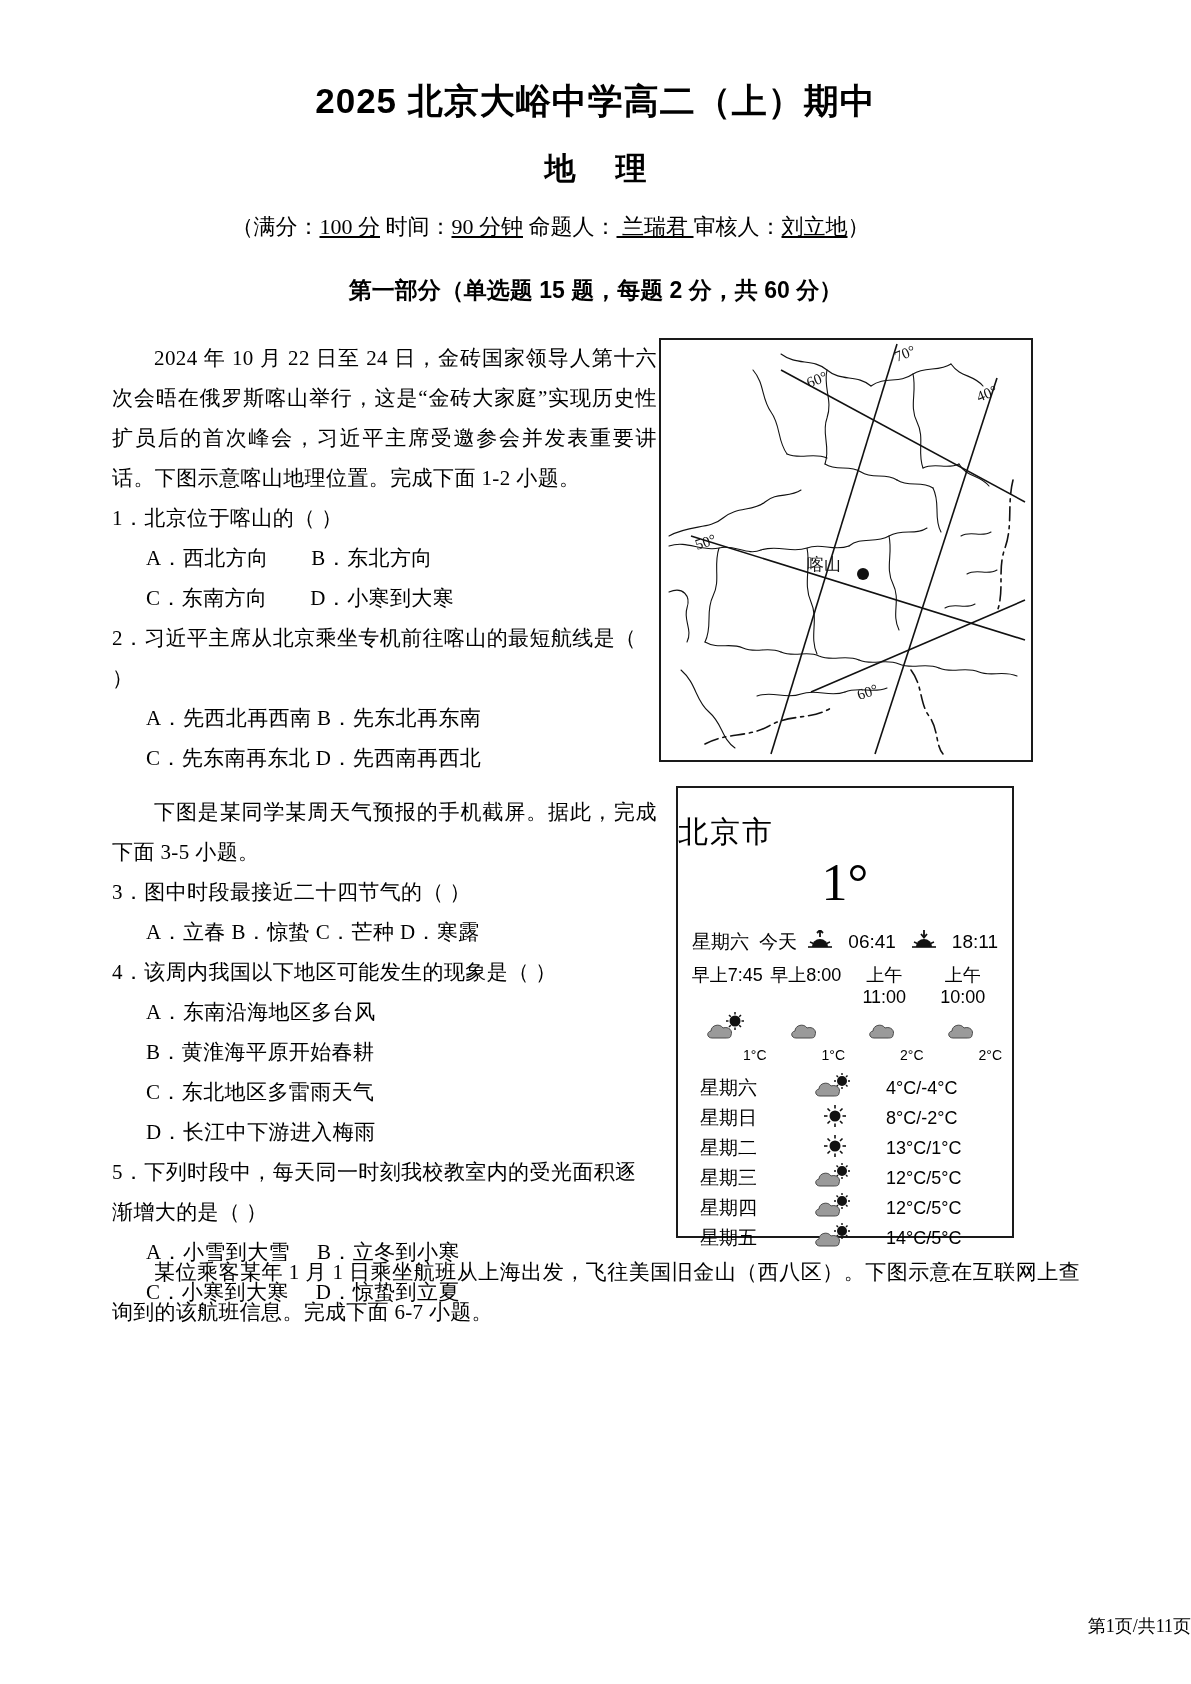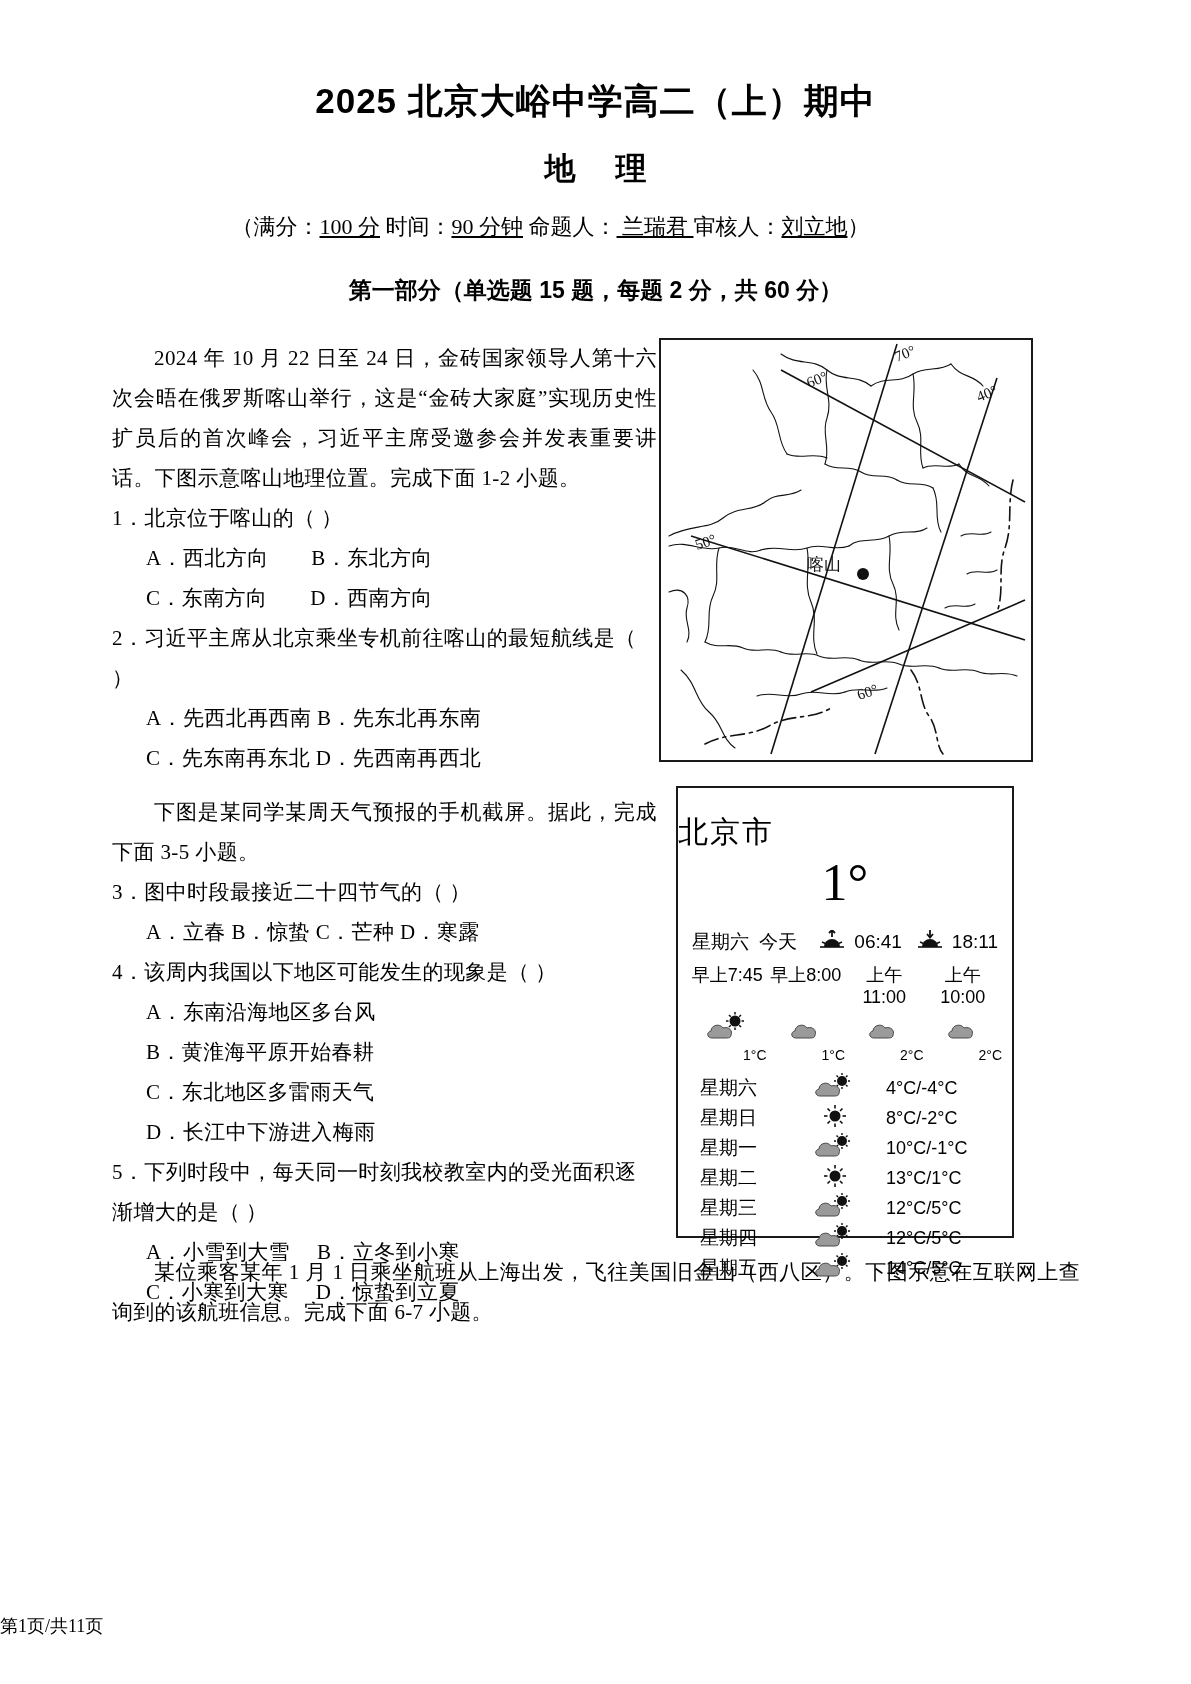--- a/index.html
+++ b/index.html
@@ -149,21 +149,21 @@
     align-items: center;
     font-size: 19px;
     margin-top: 18px;
     padding: 0 14px;
   }
   .w-sunrow .daylab { white-space: nowrap; }
   .w-sunrow .todaylab { margin-left: 10px; white-space: nowrap; }
   .w-sunrow .spacer { flex: 1; }
   .w-sunrow .sunitem { display: flex; align-items: center; white-space: nowrap; }
   .w-sunrow .sunitem + .sunitem { margin-left: 14px; }
-  .w-sunrow .sunitem .t { margin-left: 8px; }
+  .w-sunrow .sunitem .t { margin-left: 14px; }
 
   .w-hours {
     display: flex;
     padding: 0 10px;
     margin-top: 8px;
   }
   .w-hours .hcol {
     flex: 1;
     text-align: center;
     font-size: 18px;
@@ -193,21 +193,21 @@
   .w-day-row .dtemp { width: 104px; text-align: left; font-size: 18px; }
 
   .wico { display: inline-block; vertical-align: middle; }
 
   
   .footer {
     position: absolute;
     left: 0;
     top: 1614px;
     width: 1191px;
-    text-align: left;
+    text-align: right;
     font-size: 18px;
     font-family: "Liberation Serif", "DejaVu Serif", serif;
   }
 </style>
 </head>
 <body>
 
 <div class="page">
 
   <div class="doc-title">2025 北京大峪中学高二（上）期中</div>
@@ -223,21 +223,21 @@
   <div class="section-heading">第一部分（单选题 15 题，每题 2 分，共 60 分）</div>
 
   <div class="col-left">
 
     <div class="para">2024 年 10 月 22 日至 24 日，金砖国家领导人第十六次会晤在俄罗斯喀山举行，这是“金砖大家庭”实现历史性扩员后的首次峰会，习近平主席受邀参会并发表重要讲话。下图示意喀山地理位置。完成下面 1-2 小题。</div>
 
     <div class="qline">
       <span>1．</span><span>北京位于喀山的（  ）</span>
     </div>
     <div class="opts">A．西北方向　　B．东北方向</div>
-    <div class="opts">C．东南方向　　D．西南方向</div>
+    <div class="opts">C．东南方向　　D．小寒到大寒</div>
 
     <div class="qline">
       <span>2．</span><span>习近平主席从北京乘坐专机前往喀山的最短航线是（  ）</span>
     </div>
     <div class="opts">A．先西北再西南  B．先东北再东南</div>
     <div class="opts">C．先东南再东北  D．先西南再西北</div>
 
     <div class="gap-sm"></div>
 
     <div class="para">下图是某同学某周天气预报的手机截屏。据此，完成下面 3-5 小题。</div>
@@ -470,42 +470,20 @@
                   <line x1="27" y1="18" x2="29.5" y2="20.5"></line>
                 <line x1="29.5" y1="5.5" x2="27" y2="8"></line>
                   <line x1="17" y1="18" x2="14.5" y2="20.5"></line>
               </g>
             </svg>
           </span>
         </span>
         <span class="dtemp">8°C/-2°C</span>
       </div>
 
-      <div class="w-day-row">
-        <span class="dname">星期一</span>
-        <span class="dico">
-          <span class="wico">
-            <svg width="44" height="26" viewBox="0 0 44 26">
-              <circle cx="29" cy="8" r="5" fill="#111"></circle>
-              <g stroke="#111" stroke-width="1.4">
-                <line x1="29" y1="0" x2="29" y2="2"></line>
-                  <line x1="29" y1="14" x2="29" y2="16"></line>
-                <line x1="21" y1="8" x2="23" y2="8"></line>
-                  <line x1="35" y1="8" x2="37" y2="8"></line>
-                <line x1="23.5" y1="2.5" x2="25" y2="4"></line>
-                  <line x1="33" y1="12" x2="34.5" y2="13.5"></line>
-                <line x1="34.5" y1="2.5" x2="33" y2="4"></line>
-                  <line x1="25" y1="12" x2="23.5" y2="13.5"></line>
-              </g>
-              <path d="M7,23 C2,23 1,17 6,16 C6,10 15,8 18,13 C24,11 28,16 26,20 C26,23 23,23 21,23 Z" fill="#9a9a9a" stroke="#4a4a4a" stroke-width="1"></path>
-            </svg>
-          </span>
-        </span>
-        <span class="dtemp">10°C/-1°C</span>
-      </div>
 
       <div class="w-day-row">
         <span class="dname">星期二</span>
         <span class="dico">
           <span class="wico">
             <svg width="44" height="26" viewBox="0 0 44 26">
               <circle cx="22" cy="13" r="5.5" fill="#111"></circle>
               <g stroke="#111" stroke-width="1.6">
                 <line x1="22" y1="2" x2="22" y2="5.5"></line>
                   <line x1="22" y1="20.5" x2="22" y2="24"></line>

